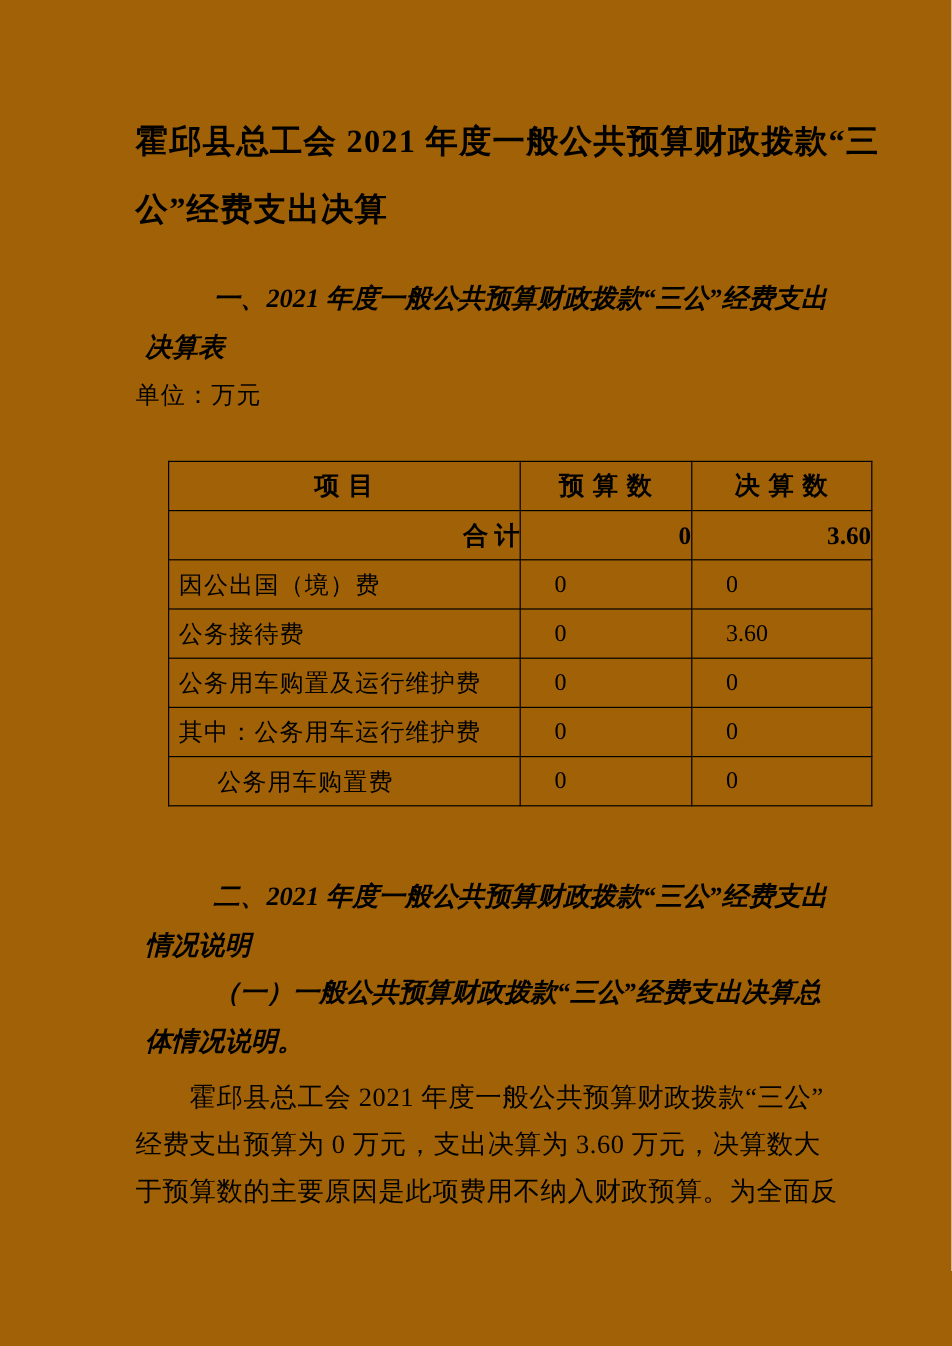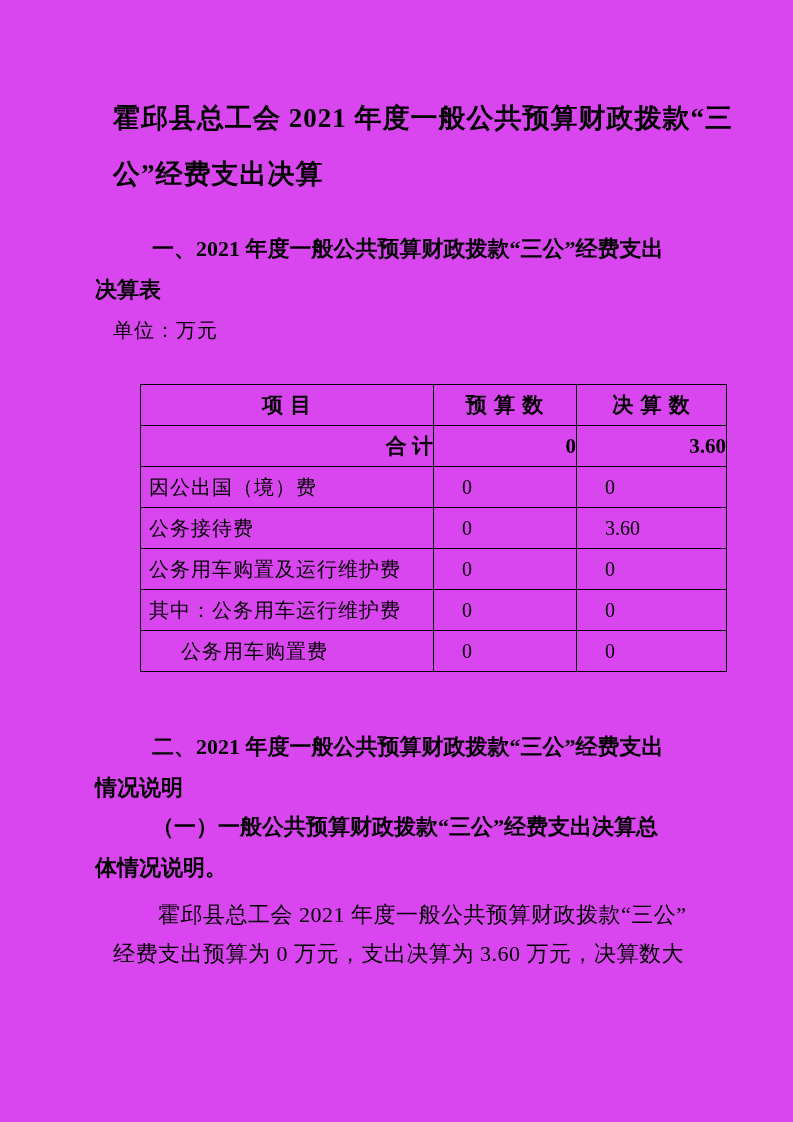--- a/index.html
+++ b/index.html
@@ -4,45 +4,46 @@
 <style>
   html, body {
     margin: 0;
     padding: 0;
     background: #ffffff;
   }
   .page {
     position: relative;
     width: 793px;
     height: 1122px;
-    background: #d946ef;
+    background: #a16207;
     color: #000000;
     font-family: "Liberation Serif", "DejaVu Serif", serif;
     overflow: hidden;
   }
   .line { white-space: nowrap; }
 
   .doc-title {
     position: absolute;
     top: 90px;
     left: 113px;
     width: 600px;
     font-size: 27px;
     font-weight: bold;
     line-height: 56px;
     letter-spacing: 1px;
   }
 
   .heading {
     position: absolute;
-    left: 95px;
+    left: 121px;
     width: 600px;
     font-size: 22px;
     font-weight: bold;
     line-height: 41px;
+    font-style: italic;
   }
   .heading .first { padding-left: 57px; }
 
   .s1-heading { top: 228px; }
   .s2-heading { top: 726px; }
   .s2-subheading { top: 806px; }
 
   .unit-label {
     position: absolute;
     top: 316px;
@@ -178,15 +179,16 @@
   </div>
 
   <div class="heading s2-subheading">
     <div class="line first">（一）一般公共预算财政拨款“三公”经费支出决算总</div>
     <div class="line">体情况说明。</div>
   </div>
 
   <div class="body-para">
     <div class="line first">霍邱县总工会 2021 年度一般公共预算财政拨款“三公”</div>
     <div class="line">经费支出预算为 0 万元，支出决算为 3.60 万元，决算数大</div>
+    <div class="line">于预算数的主要原因是此项费用不纳入财政预算。为全面反</div>
   </div>
 
 </div>
 
 </body></html>

